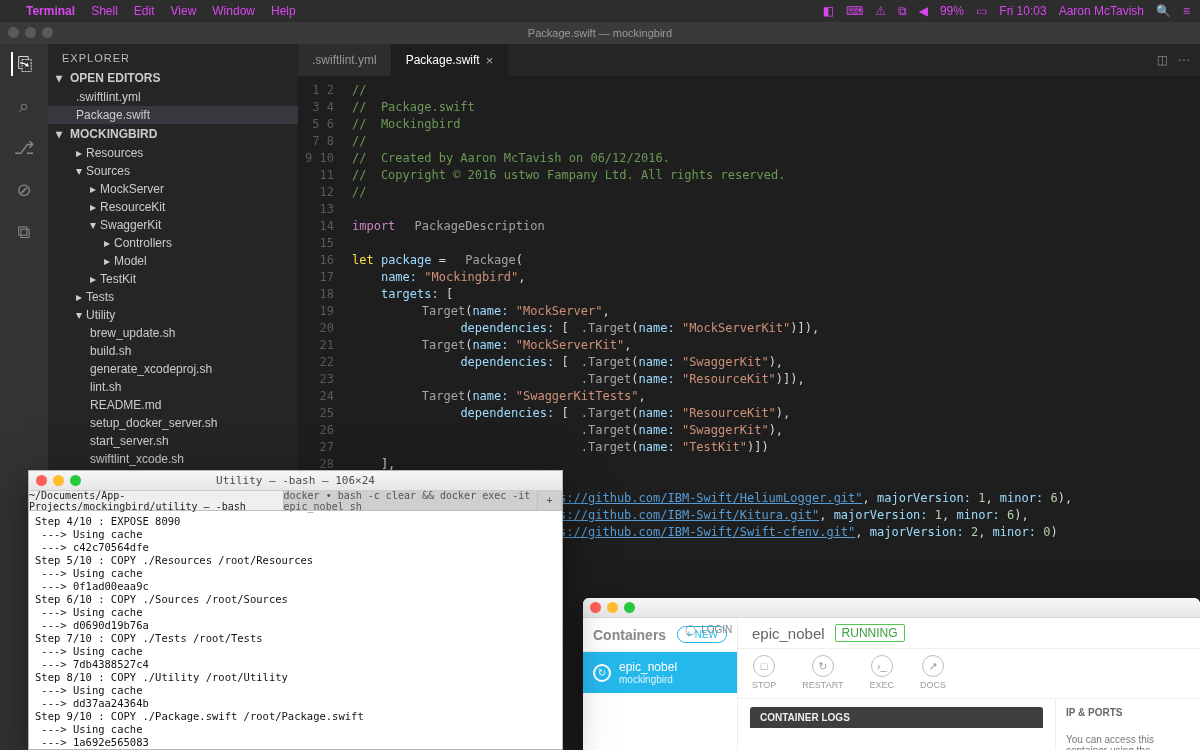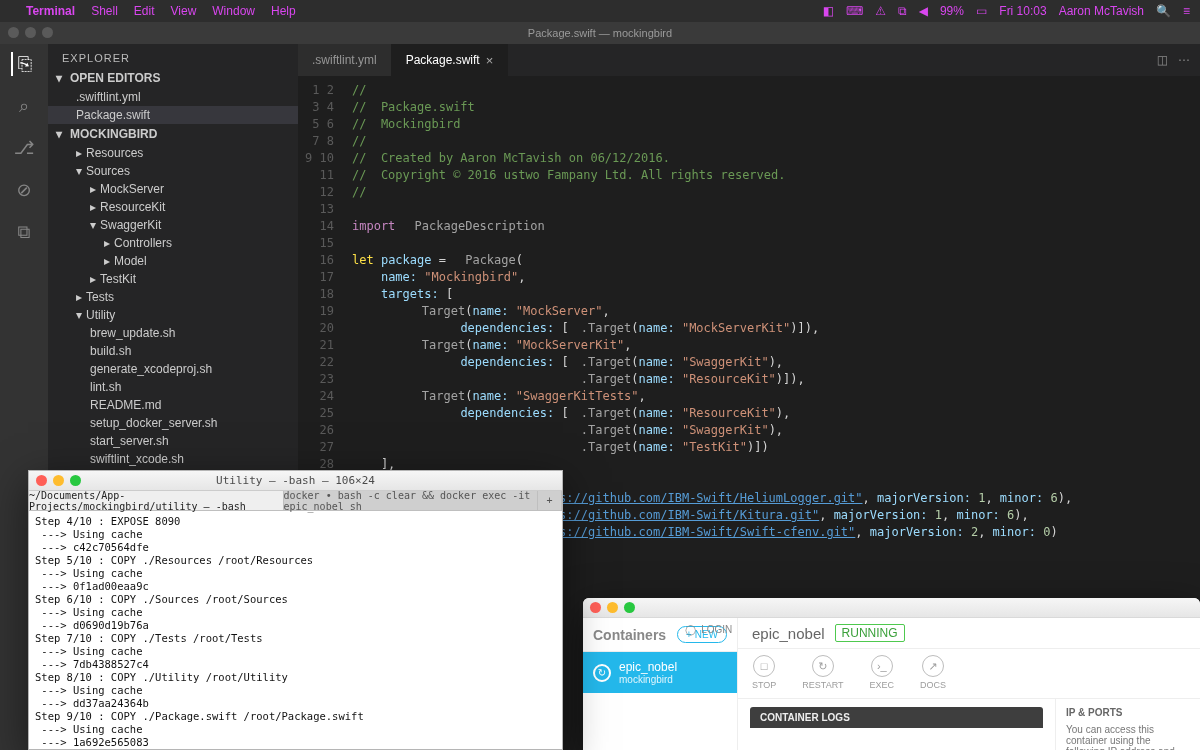--- a/index.html
+++ b/index.html
@@ -68,21 +68,21 @@
   .kite-hdr .name{font-size:15px; color:#666;}
   .badge{border:1px solid #4ec94e; color:#3aa03a; font-size:12px; padding:1px 6px; border-radius:2px;}
   .login{margin-left:-4px; color:#888; display:flex; align-items:center; gap:5px; font-size:10px; position:absolute; left:106px; top:26px;}
   .kite-acts{display:flex; gap:26px; padding:6px 14px 8px; border-bottom:1px solid #eee;}
   .kite-act{display:flex; flex-direction:column; align-items:center; gap:3px; color:#9c9c9c; font-size:9px;}
   .kite-act .circ{width:22px; height:22px; border:1.5px solid #bdbdbd; border-radius:50%; display:flex; align-items:center; justify-content:center; font-size:11px;}
   .kite-cols{flex:1; display:flex;}
   .kite-logs{flex:1; padding:8px 12px;}
   .kite-logs .bar{background:#3e3e3e; color:#eee; font-size:10px; font-weight:600; padding:5px 10px; border-radius:3px 3px 0 0;}
   .kite-ip{width:145px; border-left:1px solid #eee; padding:8px 10px; font-size:10px; color:#777;}
-  .kite-ip .h{font-weight:600; font-size:10px; color:#666; margin-bottom:6px;}
+  .kite-ip .h{font-weight:600; font-size:10px; color:#666; margin-bottom:16px;}
 </style>
 </head>
 <body>
 
 <div class="menubar">
   <div class="left">
     <span class="apple"></span>
     <span class="bold">Terminal</span>
     <span>Shell</span>
     <span>Edit</span>

